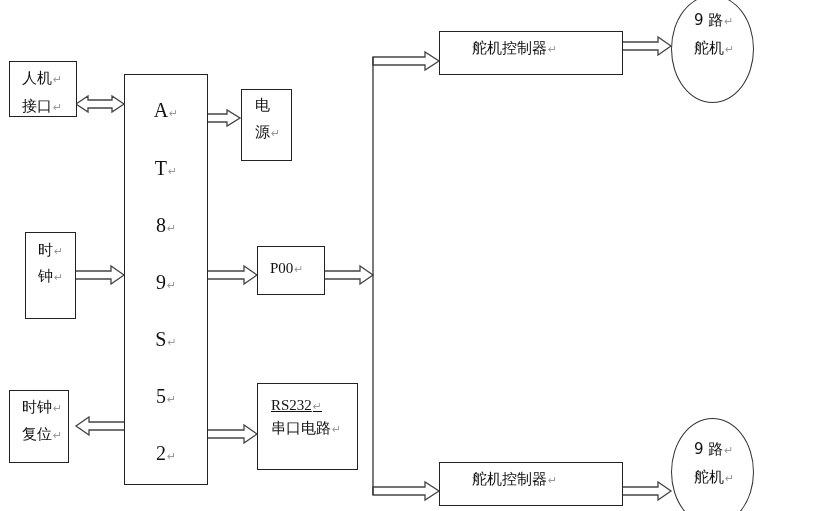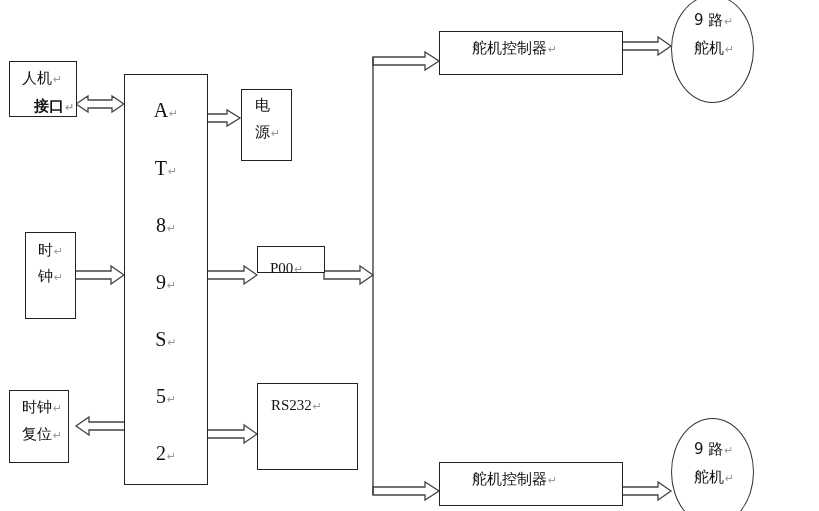--- a/index.html
+++ b/index.html
@@ -102,21 +102,21 @@
       <path d="M622,487 L658,487 L658,482 L671,491 L658,500 L658,495 L622,495 Z"></path>
     </g>
 
     <line x1="373" y1="57" x2="373" y2="495" stroke="#333333" stroke-width="1.3"></line>
   </svg>
 
   <div class="box" style="left:9px; top:61px; width:68px; height:56px;">
     <div class="line-text cjk" style="left:12px; top:6px;">
       <span>人机</span><span class="mark">↵</span>
     </div>
-    <div class="line-text cjk" style="left:24px; top:34px;font-weight:bold;">
+    <div class="line-text cjk" style="left:12px; top:34px;">
       <span>接口</span><span class="mark">↵</span>
     </div>
   </div>
 
   <div class="box" style="left:25px; top:232px; width:51px; height:87px;">
     <div class="line-text cjk" style="left:12px; top:7px;">
       <span>时</span><span class="mark">↵</span>
     </div>
     <div class="line-text cjk" style="left:12px; top:33px;">
       <span>钟</span><span class="mark">↵</span>
@@ -144,29 +144,32 @@
 
   <div class="box" style="left:241px; top:89px; width:51px; height:72px;">
     <div class="line-text cjk" style="left:13px; top:5px;">
       <span>电</span>
     </div>
     <div class="line-text cjk" style="left:13px; top:32px;">
       <span>源</span><span class="mark">↵</span>
     </div>
   </div>
 
-  <div class="box" style="left:257px; top:246px; width:68px; height:27px;">
+  <div class="box" style="left:257px; top:246px; width:68px; height:49px;">
     <div class="line-text serif" style="left:12px; top:10px; font-size:15px; line-height:22px;">
       <span>P00</span><span class="mark">↵</span>
     </div>
   </div>
 
   <div class="box" style="left:257px; top:383px; width:101px; height:87px;">
-    <div class="line-text serif" style="left:13px; top:10px; font-size:15px; line-height:22px;">
+    <div class="line-text serif" style="left:13px; top:10px; font-size:15px; line-height:22px;text-decoration:underline;">
       <span>RS232</span><span class="mark">↵</span>
+    </div>
+    <div class="line-text cjk" style="left:13px; top:34px;">
+      <span>串口电路</span><span class="mark">↵</span>
     </div>
   </div>
 
   <div class="box" style="left:439px; top:31px; width:184px; height:44px;">
     <div class="line-text cjk" style="left:32px; top:6px;">
       <span>舵机控制器</span><span class="mark">↵</span>
     </div>
   </div>
 
   <div class="box" style="left:439px; top:462px; width:184px; height:44px;">

